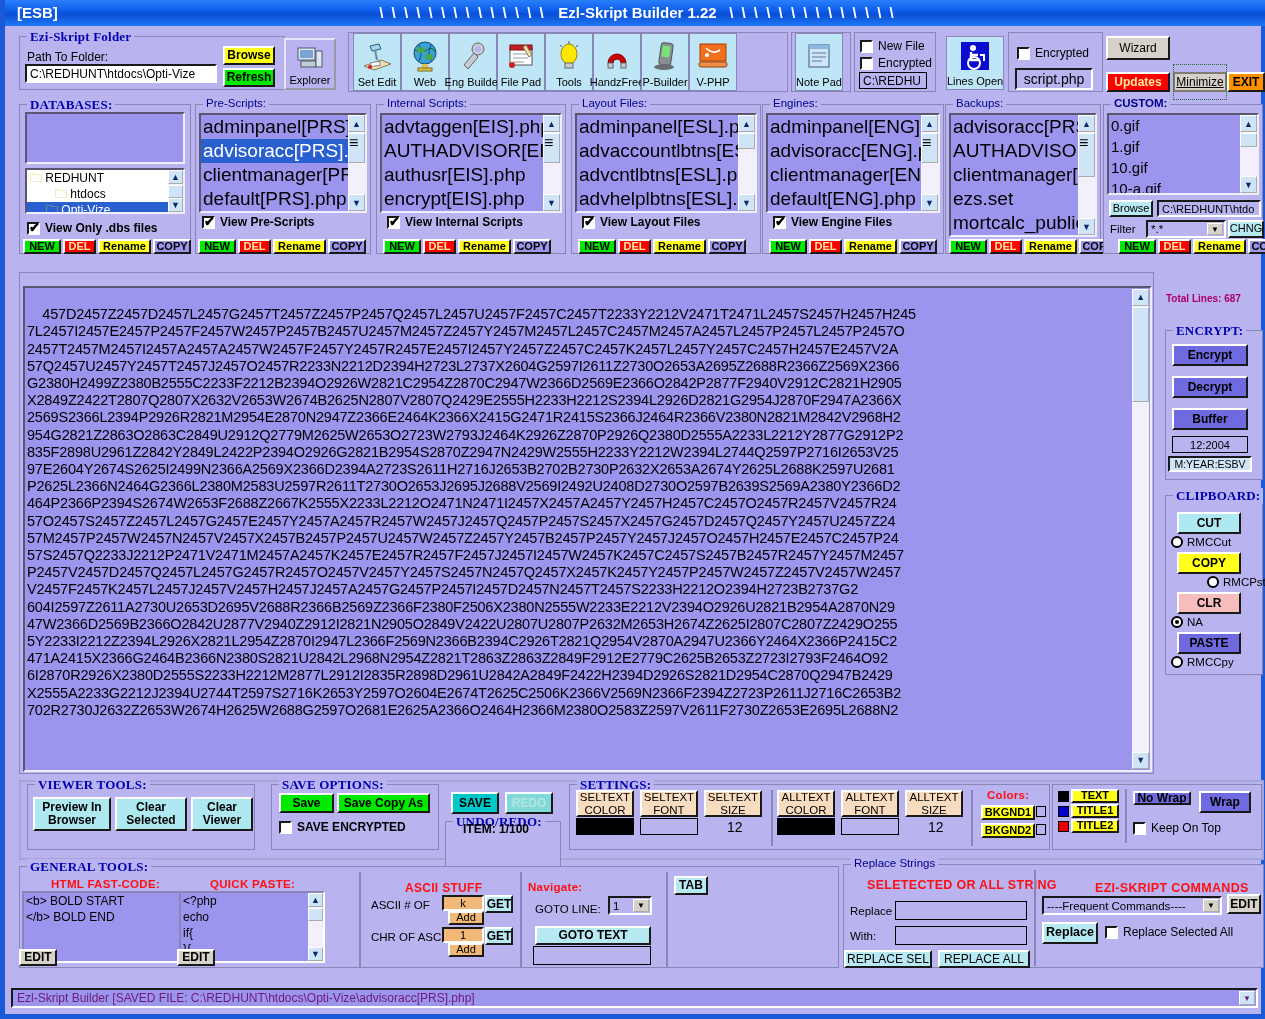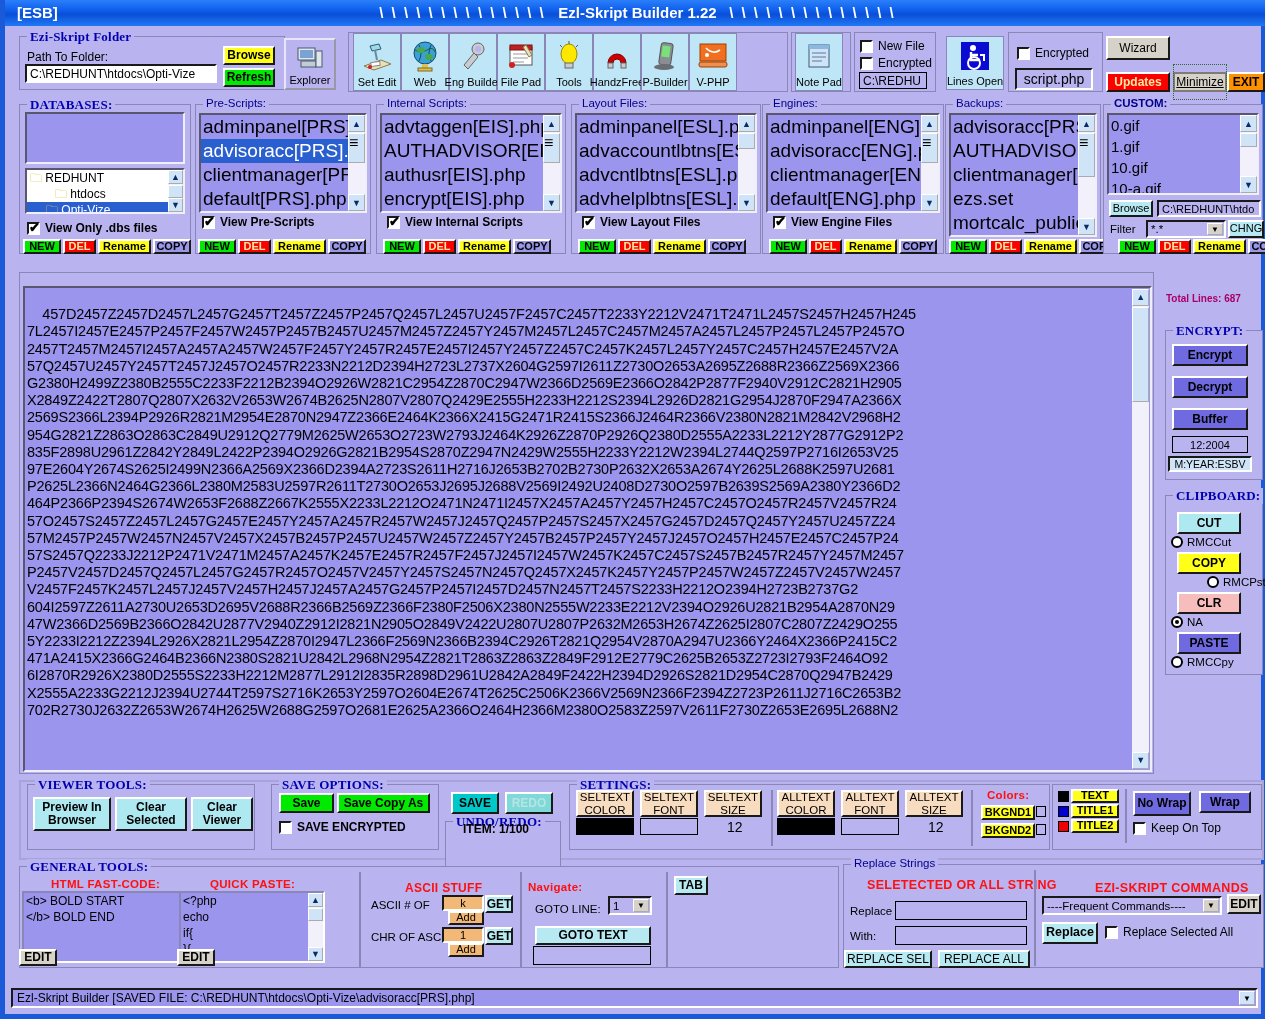--- a/index.html
+++ b/index.html
@@ -167,21 +167,21 @@
     font-size:14.5px; line-height:17.2px; color:#000;
     letter-spacing:-0.2px;
     padding:1px 2px;
     white-space:pre;
   }
   #statusbar {
     position:absolute; left:6px; bottom:6px; width:1247px; height:20px;
     background:#9b95ee;
     border:2px inset #fff; border-top-color:#6e6a62; border-left-color:#6e6a62;
     border-right-color:#fff; border-bottom-color:#fff;
-    font-size:12px; color:#000000; display:flex; align-items:center; padding-left:4px;
+    font-size:12px; color:#701a75; display:flex; align-items:center; padding-left:4px;
     white-space:nowrap;
   }
   #statusbar .dd {
     position:absolute; right:1px; top:1px; width:16px; height:14px;
     background:#cfe4f7; border:1px outset #fff;
     display:flex; align-items:center; justify-content:center; font-size:8px;
   }
   .vsep { position:absolute; width:2px; background:#8a86b8; }
   .swatch { position:absolute; border:1px solid #000; }
   .combo {
@@ -677,21 +677,21 @@
   <div class="swatch" style="left:1031px; top:824px; width:10px; height:11px; background:#b9b3f0;"></div>
 
   <div class="grp" style="left:1047px; top:784px; width:210px; height:66px;"></div>
   <div class="swatch" style="left:1053px; top:791px; width:11px; height:11px; background:#000;"></div>
   <div class="btn yellow" style="left:1066px; top:789px; width:48px; height:14px; font-size:11px;">TEXT</div>
   <div class="swatch" style="left:1053px; top:806px; width:11px; height:11px; background:#0000cc;"></div>
   <div class="btn yellow" style="left:1066px; top:804px; width:48px; height:14px; font-size:11px;">TITLE1</div>
   <div class="swatch" style="left:1053px; top:821px; width:11px; height:11px; background:#ee0000;"></div>
   <div class="btn yellow" style="left:1066px; top:819px; width:48px; height:14px; font-size:11px;">TITLE2</div>
   <div class="vsep" style="left:1120px; top:789px; height:54px;"></div>
-  <div class="btn blue" style="left:1128px; top:791px; width:58px; height:25px;">No Wrap</div>
+  <div class="btn blue" style="left:1128px; top:791px; width:58px; height:14px;">No Wrap</div>
   <div class="btn blue" style="left:1194px; top:791px; width:52px; height:22px;">Wrap</div>
   <div class="chk" style="left:1128px; top:821px;">
     <span class="box"></span>
     <span>Keep On Top</span>
   </div>
 
   <div class="grp" style="left:14px; top:866px; width:820px; height:102px;">
     <span class="cap bold">GENERAL TOOLS:</span>
   </div>
   <div class="lbl red" style="left:46px; top:878px; font-size:11.5px;">HTML FAST-CODE:</div>

